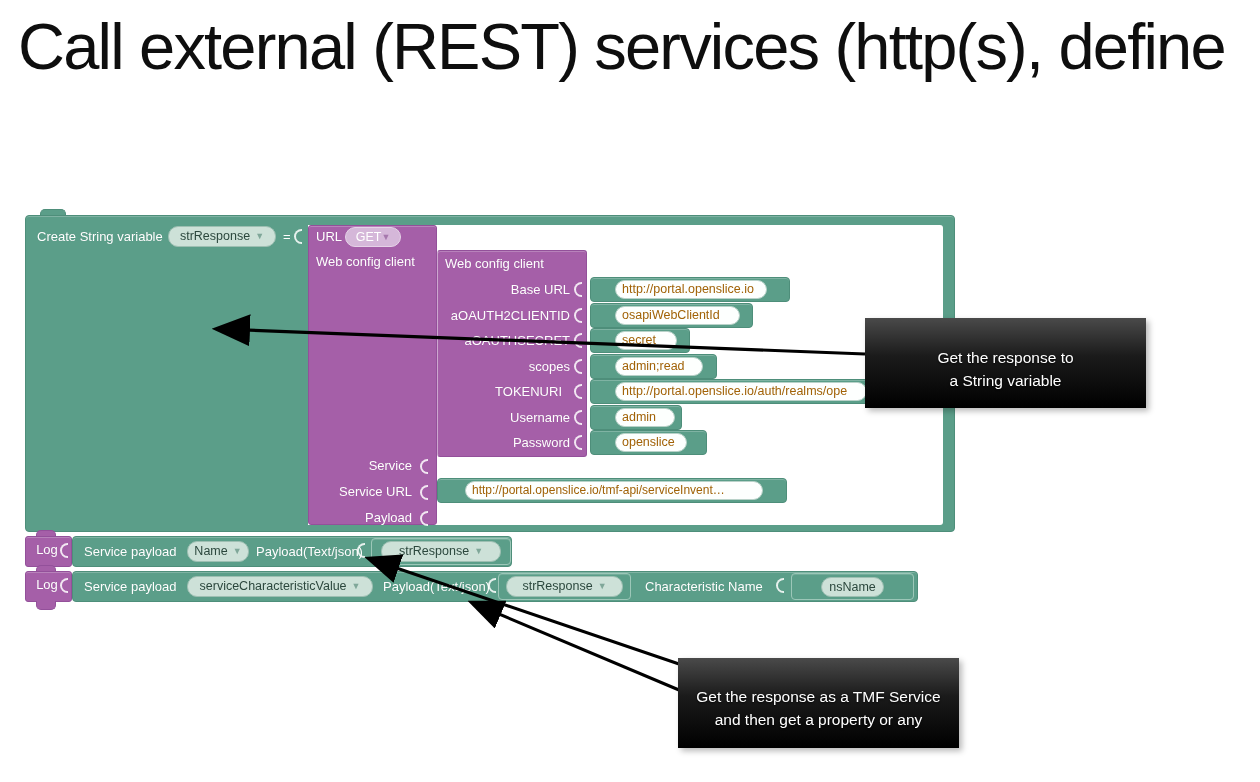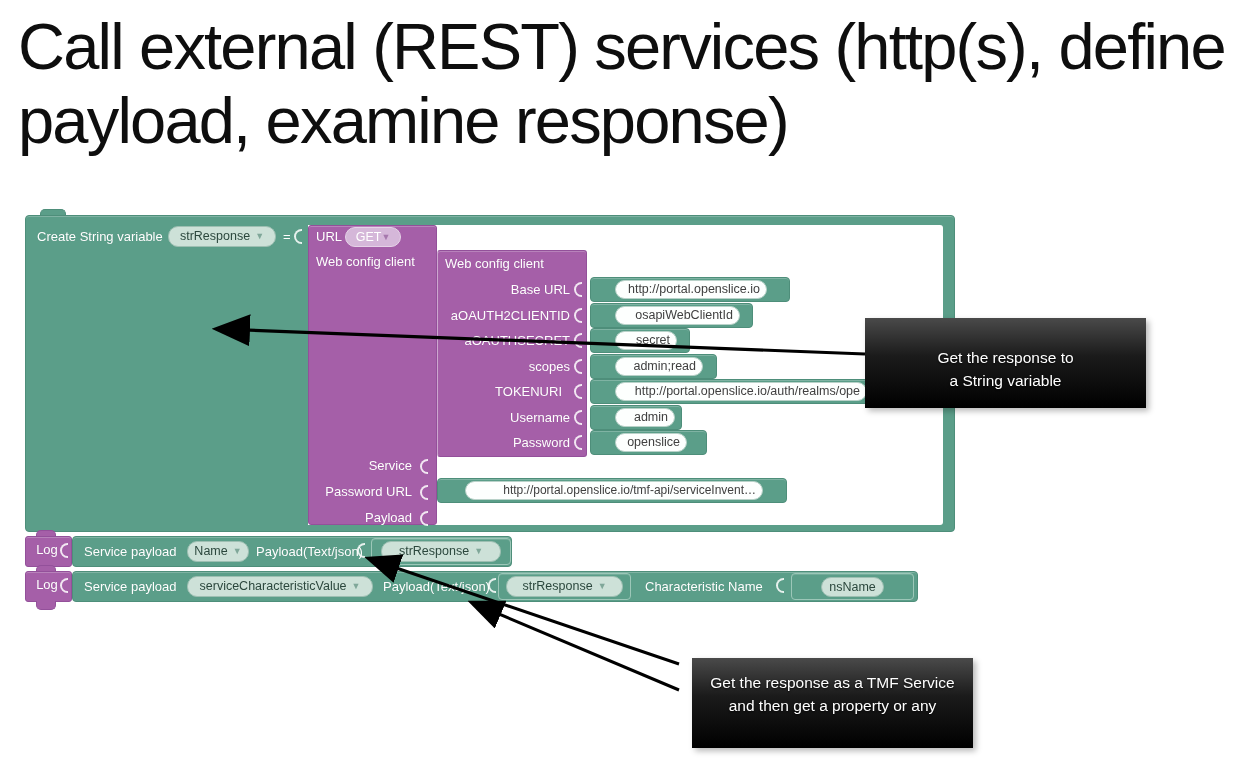--- a/index.html
+++ b/index.html
@@ -50,21 +50,21 @@
   .dd .arr{font-size:9px;color:#7fa799;line-height:19px;}
   .dd-p{
     background:#d5b7d9;border:1px solid #e6d3e8;border-radius:10px;
     color:#ffffff;font-size:12.5px;line-height:18px;text-align:center;white-space:nowrap;
     display:flex;align-items:center;justify-content:center;padding:0 4px;
   }
   .dd-p .arr{font-size:9px;color:#a678ad;}
 
   .pill{
     background:#fdfffe;border:1px solid #b9d2c9;border-radius:10px;
-    color:#404040;font-size:12.5px;line-height:17px;text-align:right;
+    color:#a16207;font-size:12.5px;line-height:17px;text-align:left;
     white-space:nowrap;overflow:hidden;padding:0 6px;
   }
 
   .nest{
     background:#5b9e89;border:1px solid #9cc7b8;border-radius:4px;
     box-shadow:inset 0 1px 0 rgba(255,255,255,.15);
   }
 
   
   .callout{
@@ -74,21 +74,20 @@
     box-shadow:3px 3px 6px rgba(0,0,0,.28);
     text-shadow:0 1px 2px rgba(0,0,0,.8);
   }
   .arrow-layer{left:0;top:0;z-index:5;pointer-events:none;}
 </style>
 </head>
 <body>
 
 <div class="abs page-title">
   <div>Call external (REST) services (http(s), define</div>
-  <div>payload, examine response)</div>
 </div>
 
 <div class="abs" style="left:0;top:0;width:1260px;height:598px;text-decoration:underline;">
 
   <div class="abs hump" style="left:40px;top:209px;width:26px;height:8px;"></div>
   <div class="abs teal-block" style="left:25px;top:215px;width:930px;height:317px;"></div>
   <div class="abs white-area" style="left:308px;top:225px;width:635px;height:300px;"></div>
 
   <div class="abs lbl" style="left:37px;top:228px;">Create String variable</div>
   <div class="abs dd" style="left:168px;top:226px;width:108px;height:21px;">
@@ -101,21 +100,21 @@
   <div class="abs purple-block" style="left:308px;top:225px;width:129px;height:300px;"></div>
   <div class="abs lbl" style="left:316px;top:228px;">URL</div>
   <div class="abs dd-p" style="left:345px;top:227px;width:56px;height:20px;">
     <span>GET</span>
     <span class="arr">▼</span>
   </div>
   <div class="abs lbl" style="left:316px;top:253px;">Web config client</div>
 
   <div class="abs lbl lbl-r" style="left:300px;top:457px;width:112px;">Service</div>
   <div class="abs socket" style="left:420px;top:459px;"></div>
-  <div class="abs lbl lbl-r" style="left:300px;top:483px;width:112px;">Password URL</div>
+  <div class="abs lbl lbl-r" style="left:300px;top:483px;width:112px;">Service URL</div>
   <div class="abs socket" style="left:420px;top:485px;"></div>
   <div class="abs lbl lbl-r" style="left:300px;top:509px;width:112px;">Payload</div>
   <div class="abs socket" style="left:420px;top:511px;"></div>
 
   <div class="abs purple-block" style="left:437px;top:250px;width:150px;height:207px;border-left:1px solid rgba(255,255,255,.45);"></div>
   <div class="abs lbl" style="left:445px;top:255px;">Web config client</div>
 
   <div class="abs lbl lbl-r" style="left:440px;top:281px;width:130px;">Base URL</div>
   <div class="abs socket" style="left:574px;top:282px;"></div>
   <div class="abs lbl lbl-r" style="left:440px;top:307px;width:130px;">aOAUTH2CLIENTID</div>
@@ -207,16 +206,16 @@
   <line x1="865" y1="354" x2="218" y2="329" stroke="#000" stroke-width="3.2" marker-end="url(#ah)"></line>
   <line x1="679" y1="664" x2="370" y2="559" stroke="#000" stroke-width="3" marker-end="url(#ah)"></line>
   <line x1="679" y1="690" x2="473" y2="603" stroke="#000" stroke-width="3" marker-end="url(#ah)"></line>
 </svg>
 
 <div class="abs callout" style="left:865px;top:318px;padding-top:28px;">
   <div>Get the response to</div>
   <div>a String variable</div>
 </div>
 
-<div class="abs callout" style="left:692px;top:658px;padding-top:13px;">
+<div class="abs callout" style="left:678px;top:658px;padding-top:27px;">
   <div>Get the response as a TMF Service</div>
   <div>and then get a property or any</div>
 </div>
 
 </body></html>

